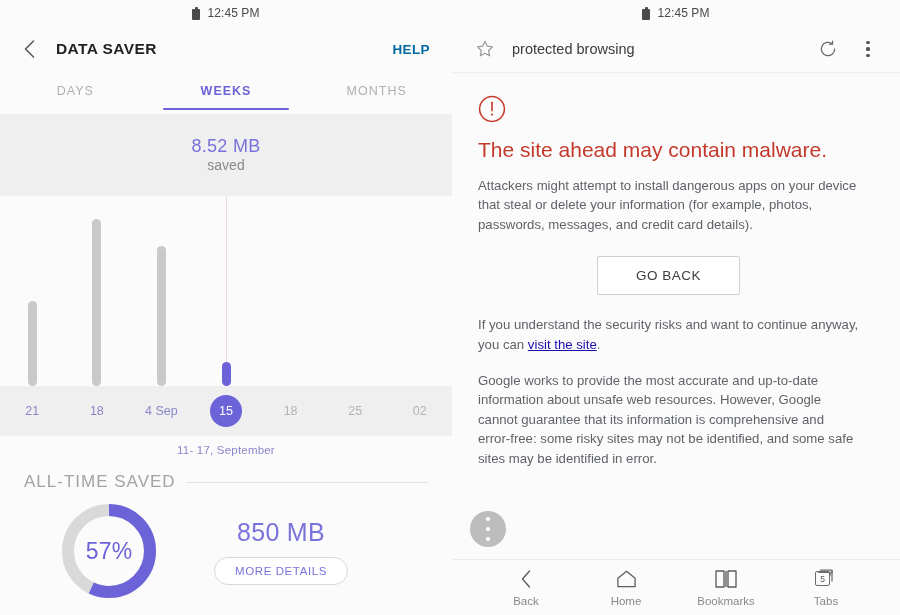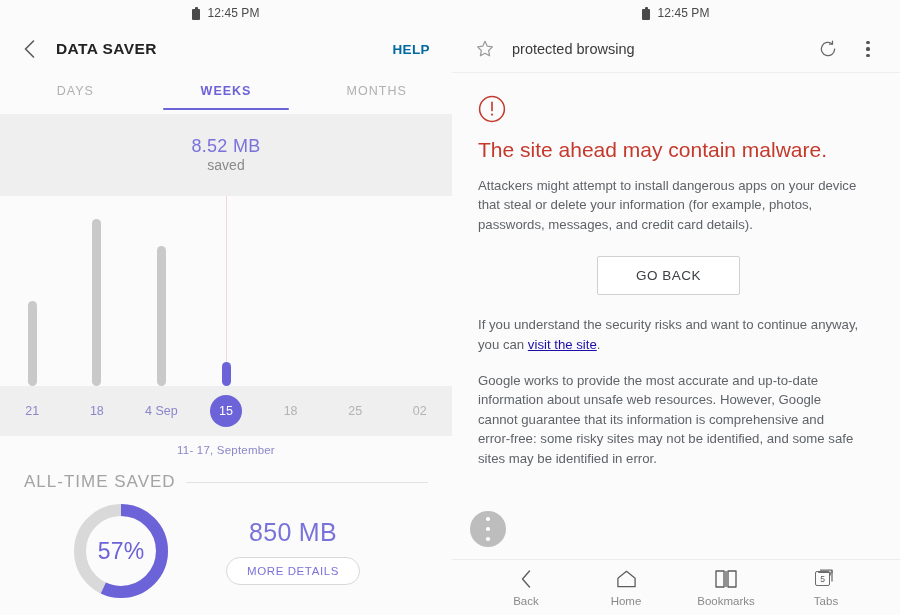--- a/index.html
+++ b/index.html
@@ -59,21 +59,21 @@
   .date-cell.sel { position: relative; color: #ffffff; }
   .date-cell.sel .pill { position: absolute; width: 32px; height: 32px; border-radius: 50%; background: #6c63d8; z-index: 0; }
   .date-cell.sel .dtxt { position: relative; z-index: 1; }
   .range-label { text-align: center; font-size: 11.5px; color: #8b86c9; padding: 8px 0 0 0; letter-spacing: .2px; }
 
   
   .alltime-head { display: flex; align-items: center; padding: 16px 24px 0 24px; gap: 10px; }
   .alltime-head .at-label { font-size: 17px; color: #a3a3a3; letter-spacing: 1px; white-space: nowrap; }
   .alltime-head .at-rule { flex: 1; height: 1px; background: #e2e2e2; }
 
-  .alltime-body { display: flex; align-items: center; padding: 10px 0 0 16px; }
+  .alltime-body { display: flex; align-items: center; padding: 10px 0 0 4px; }
   .donut-wrap { width: 210px; display: flex; align-items: center; justify-content: center; }
   .donut { position: relative; width: 98px; height: 98px; }
   .donut .pct { position: absolute; inset: 0; display: flex; align-items: center; justify-content: center;
                 font-size: 23px; color: #6c63d8; letter-spacing: .2px; }
   .right-stats { display: flex; flex-direction: column; align-items: center; gap: 10px; }
   .saved-total { font-size: 25px; color: #7a72db; letter-spacing: .3px; }
   .more-details { border: 1px solid #d8d8d8; border-radius: 16px; background: #ffffff;
                   padding: 7px 20px; font-size: 11.5px; color: #7a72db; letter-spacing: .6px; cursor: pointer; }
 
   

